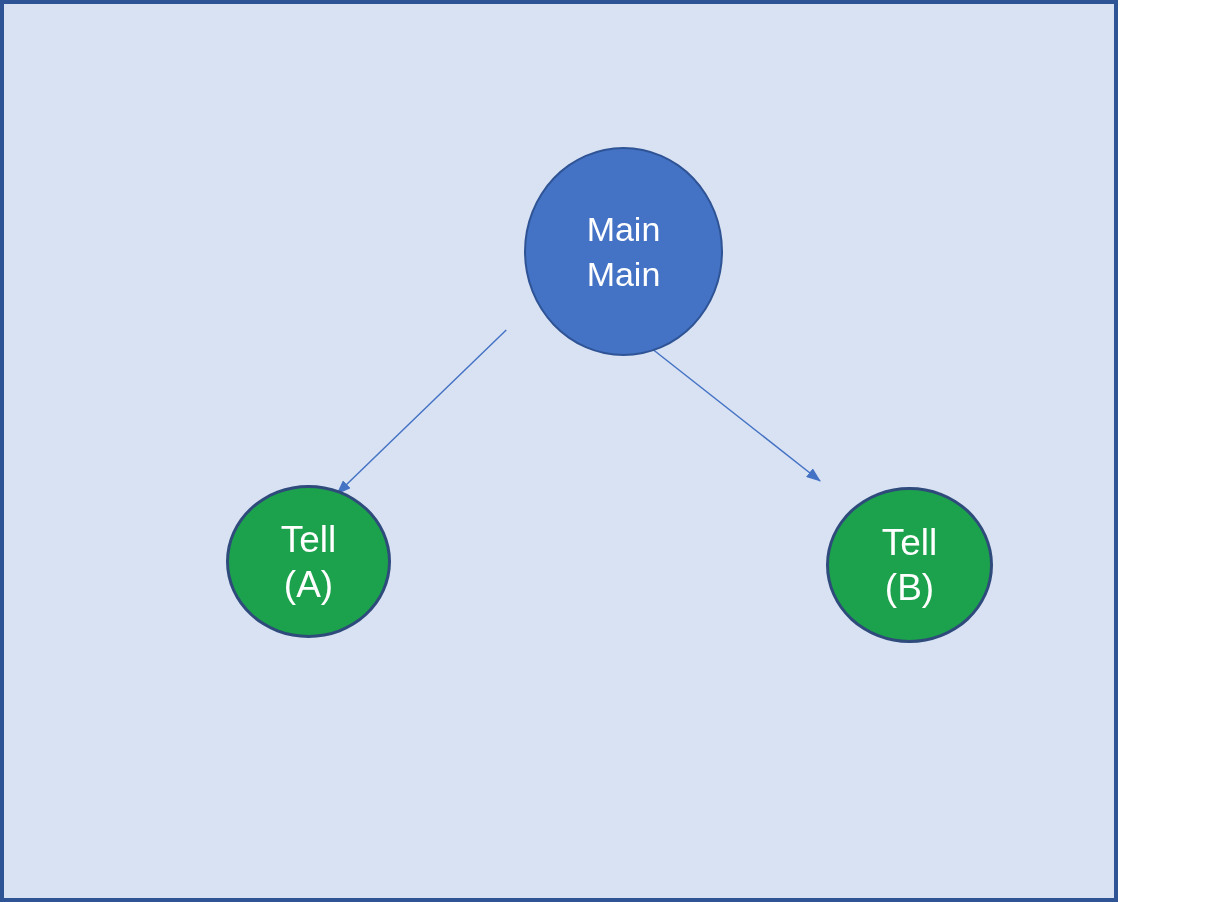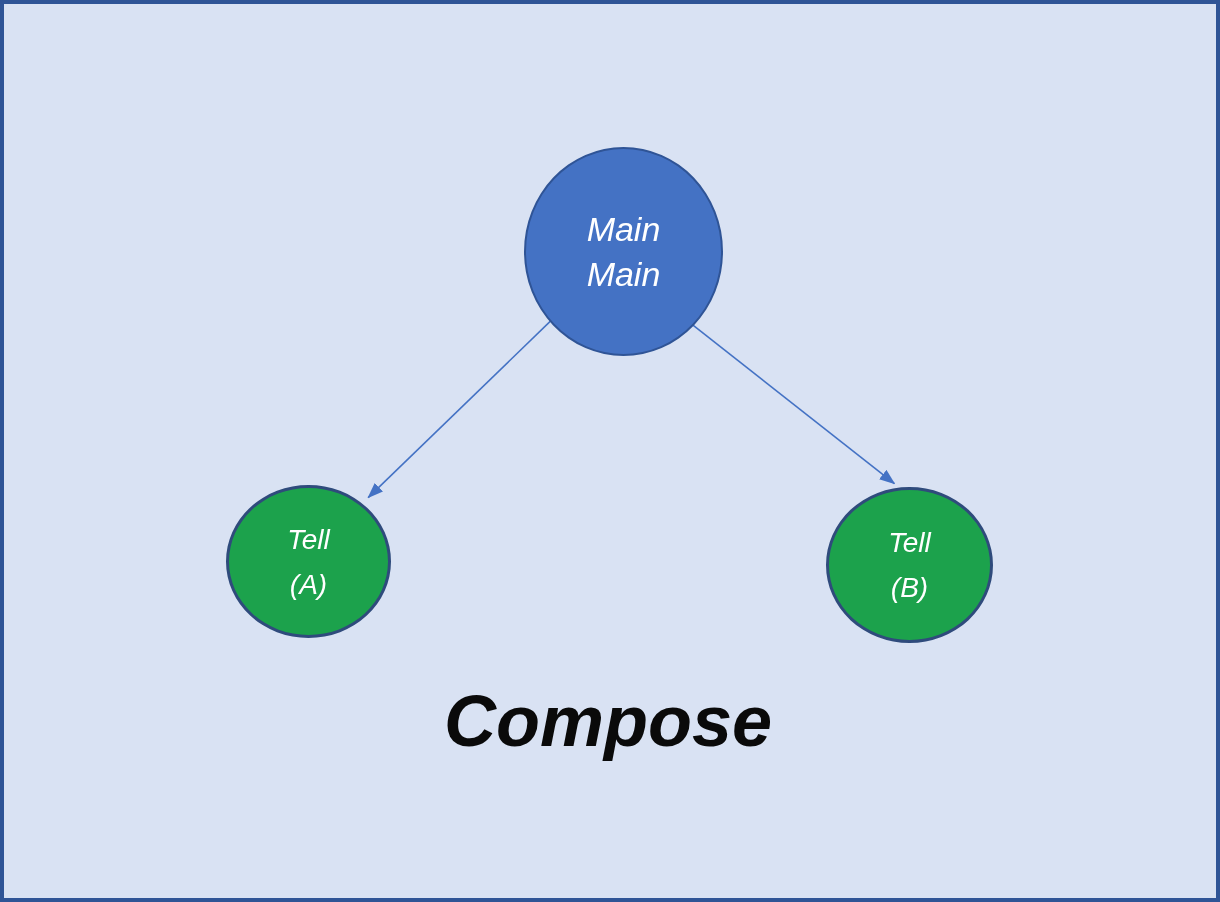--- a/index.html
+++ b/index.html
@@ -2,27 +2,26 @@
 <html><head>
 <meta charset="utf-8">
 <style>
   html, body {
     margin: 0;
     padding: 0;
     font-family: "Liberation Sans", sans-serif;
   }
   .slide {
     position: relative;
-    width: 1220px;
+    width: 1118px;
     height: 902px;
     box-sizing: border-box;
     border-style: solid;
     border-width: 4px;
     overflow: hidden;
-    font-style: italic;
   }
   .connector-layer {
     position: absolute;
     left: 0;
     top: 0;
     width: 100%;
     height: 100%;
   }
   .connector {
     stroke-width: 1.6;
@@ -30,21 +29,21 @@
   }
   .node {
     position: absolute;
     border-radius: 50%;
     border-style: solid;
     display: flex;
     flex-direction: column;
     align-items: center;
     justify-content: center;
     text-align: center;
-    font-size: 28px;
+    font-size: 37px;
     line-height: 45px;
   }
   .node-main {
     left: 520px;
     top: 143px;
     width: 195px;
     height: 205px;
     border-width: 2px;
     font-size: 34px;
   }
@@ -96,15 +95,14 @@
   <div class="node node-tell-a" style="background-color: rgb(28, 162, 76); border-color: rgb(47, 75, 124); color: rgb(255, 255, 255);">
     <span>Tell</span>
     <span>(A)</span>
   </div>
 
   <div class="node node-tell-b" style="background-color: rgb(28, 162, 76); border-color: rgb(47, 75, 124); color: rgb(255, 255, 255);">
     <span>Tell</span>
     <span>(B)</span>
   </div>
 
-  <div class="caption" style="color: rgb(10, 10, 10);">Compose</div>
 
 </div>
 
 </body></html>

